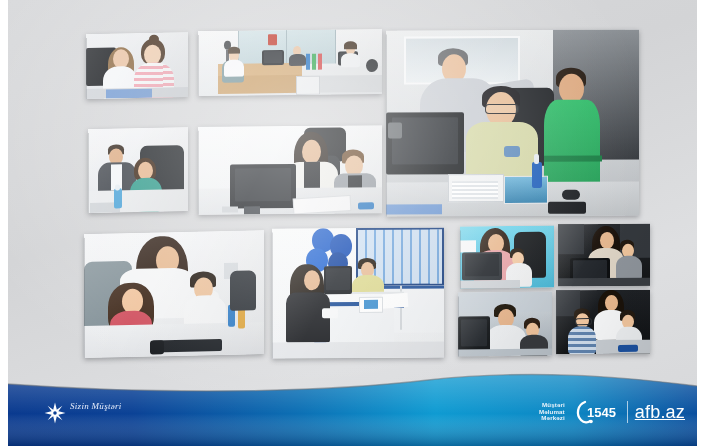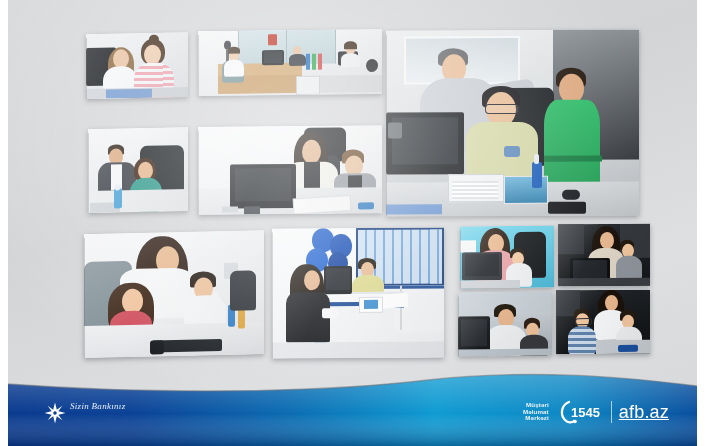--- a/index.html
+++ b/index.html
@@ -69,21 +69,21 @@
   .brandname{
     color:#ffffff;font-size:16.5px;font-weight:bold;letter-spacing:.6px;
     font-family:"Liberation Sans", sans-serif;
   }
   .brandslogan{
     color:#e8eefc;font-size:9px;font-style:italic;font-family:"Liberation Serif", serif;
     align-self:flex-end;margin-top:2px;margin-right:2px;letter-spacing:.3px;
   }
 
   .rightmark{
-    position:absolute;right:28px;top:26px;display:flex;align-items:center;gap:7px;z-index:5;
+    position:absolute;right:12px;top:26px;display:flex;align-items:center;gap:7px;z-index:5;
   }
   .ccc{display:flex;flex-direction:column;align-items:flex-end;line-height:1.08;}
   .ccc span{color:#eaf3fb;font-size:6.2px;font-weight:bold;letter-spacing:.1px;}
   .phonewrap{position:relative;width:48px;height:28px;}
   .divider{width:1px;height:22px;background:rgba(255,255,255,.65);}
   .afbaz{color:#ffffff;font-size:18px;letter-spacing:.2px;font-family:"Liberation Sans", sans-serif;}
 </style>
 </head>
 <body>
 
@@ -396,21 +396,21 @@
             <path d="M39 20 L25 23.5 L20 20 L25 16.5 Z"></path>
             <path d="M6.6 6.6 L18 15 L20 20 L15 18 Z"></path>
             <path d="M33.4 33.4 L22 25 L20 20 L25 22 Z"></path>
             <path d="M33.4 6.6 L25 18 L20 20 L22 15 Z"></path>
             <path d="M6.6 33.4 L15 22 L20 20 L18 25 Z"></path>
             <circle cx="20" cy="20" r="3.2" fill="#0b3f94"></circle>
           </g>
         </svg>
       </span>
       <span class="brandtxt">
-        <span class="brandslogan">Sizin Bankınız</span>
+        <span class="brandslogan">Sizin Müştəri</span>
       </span>
     </div>
 
     <div class="rightmark">
       <span class="ccc">
         <span>Müştəri</span>
         <span>Məlumat</span>
         <span>Mərkəzi</span>
       </span>
       <span class="phonewrap">

